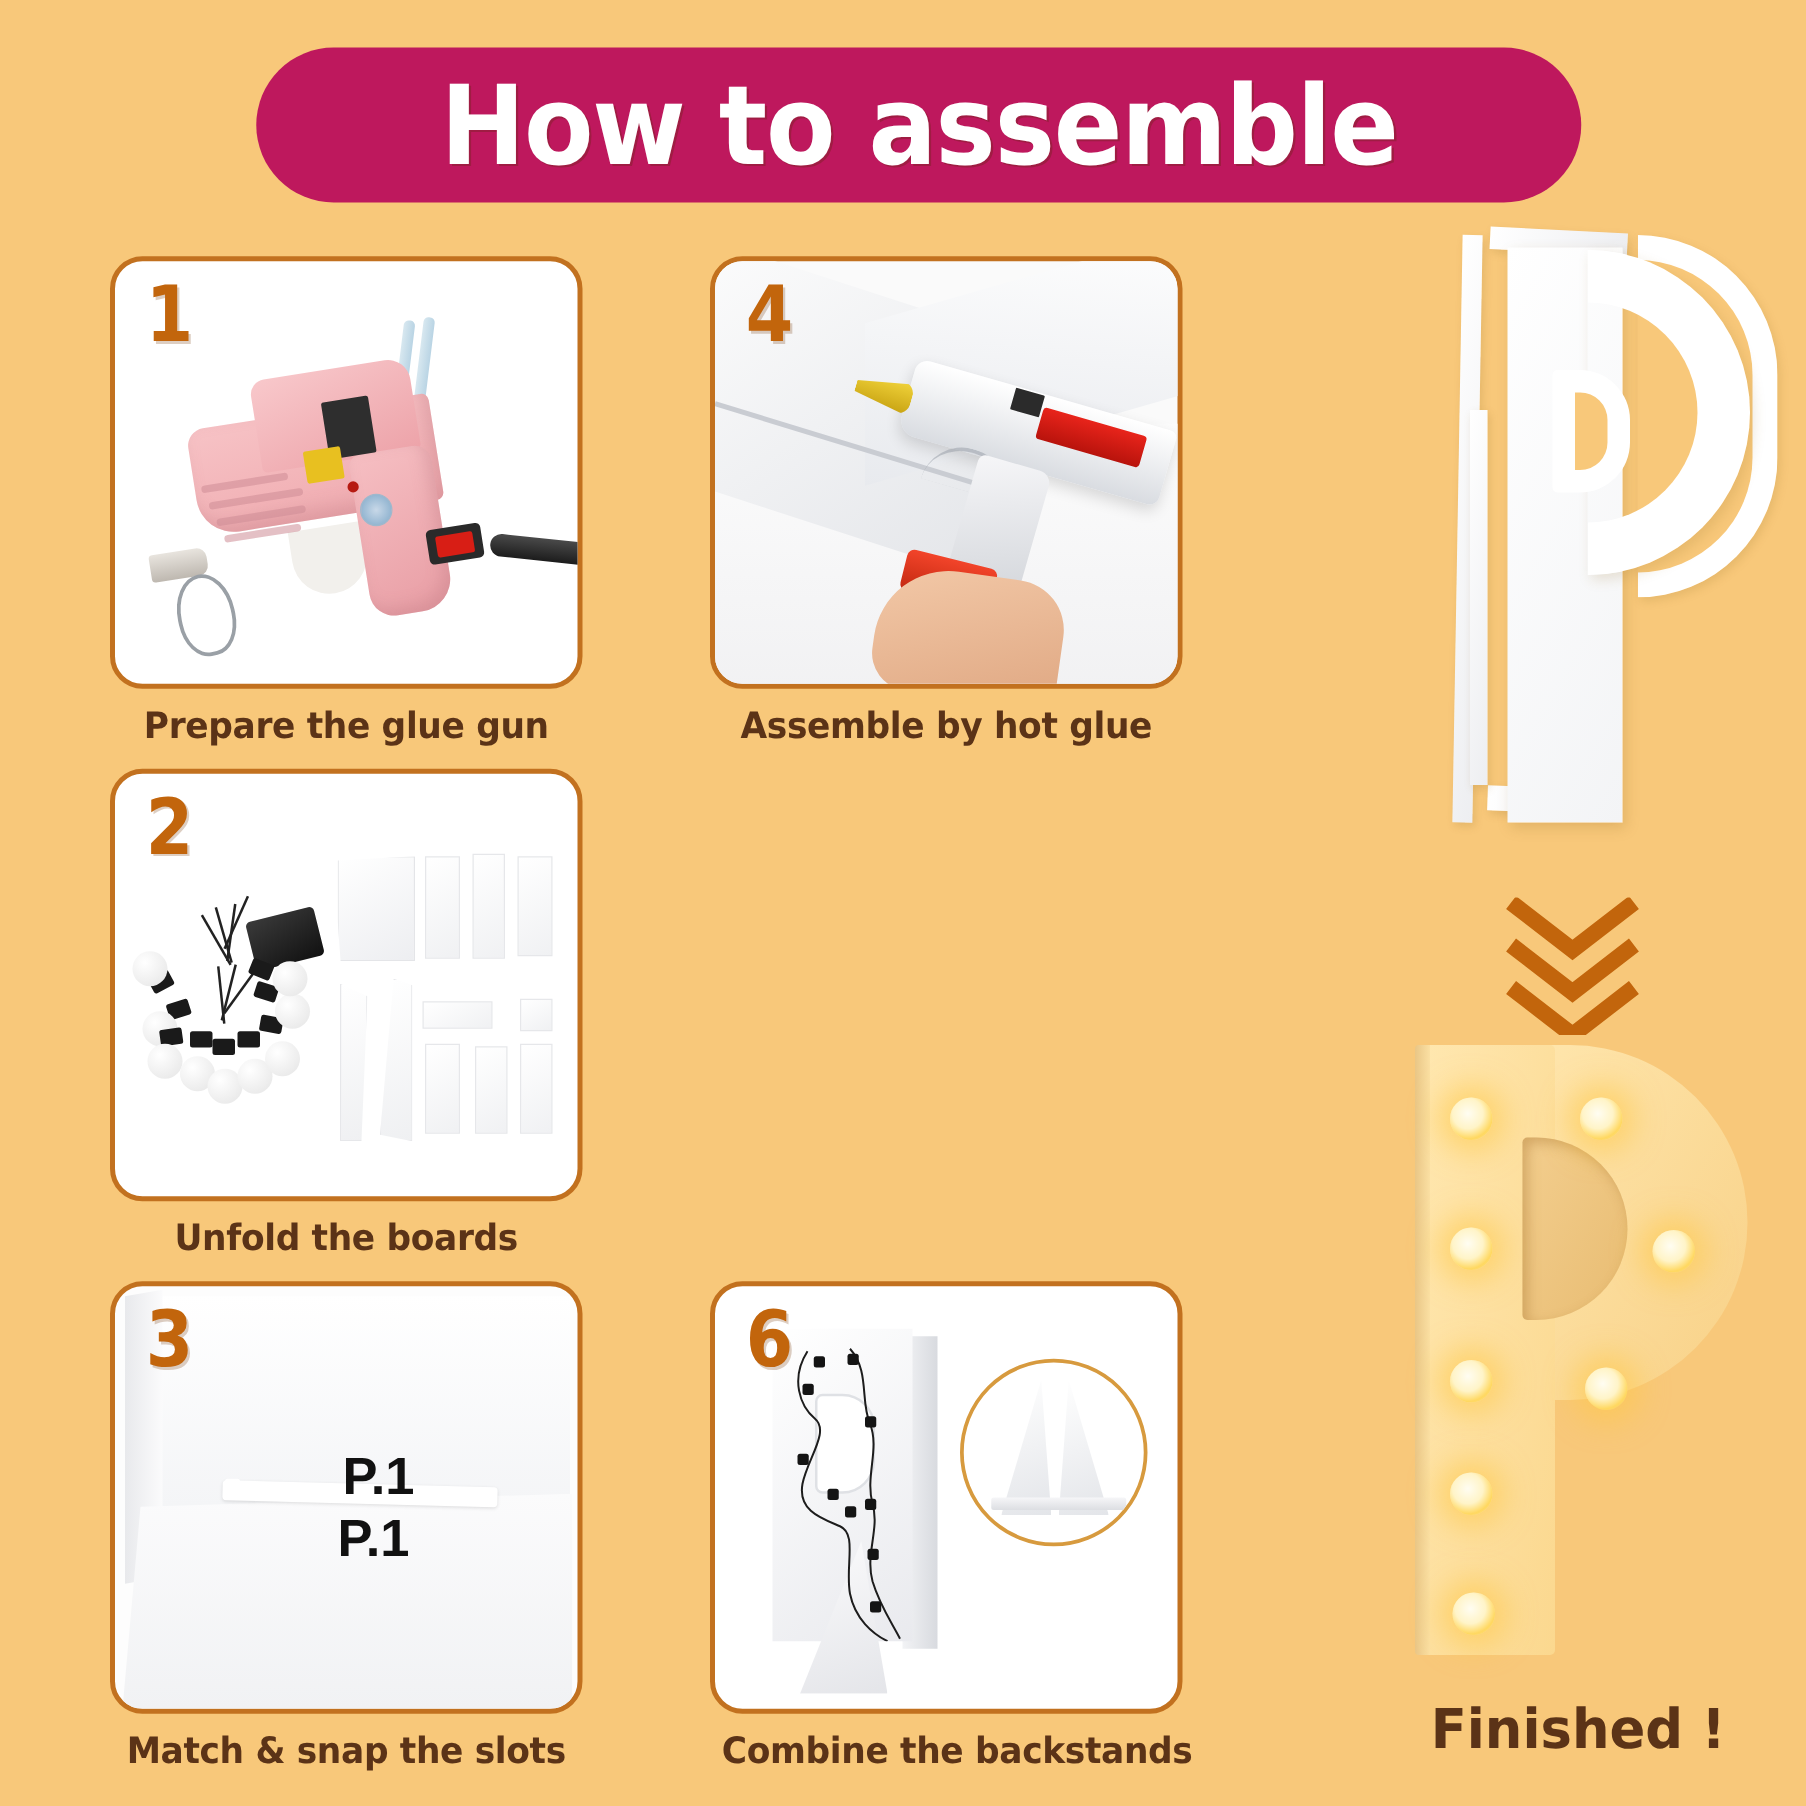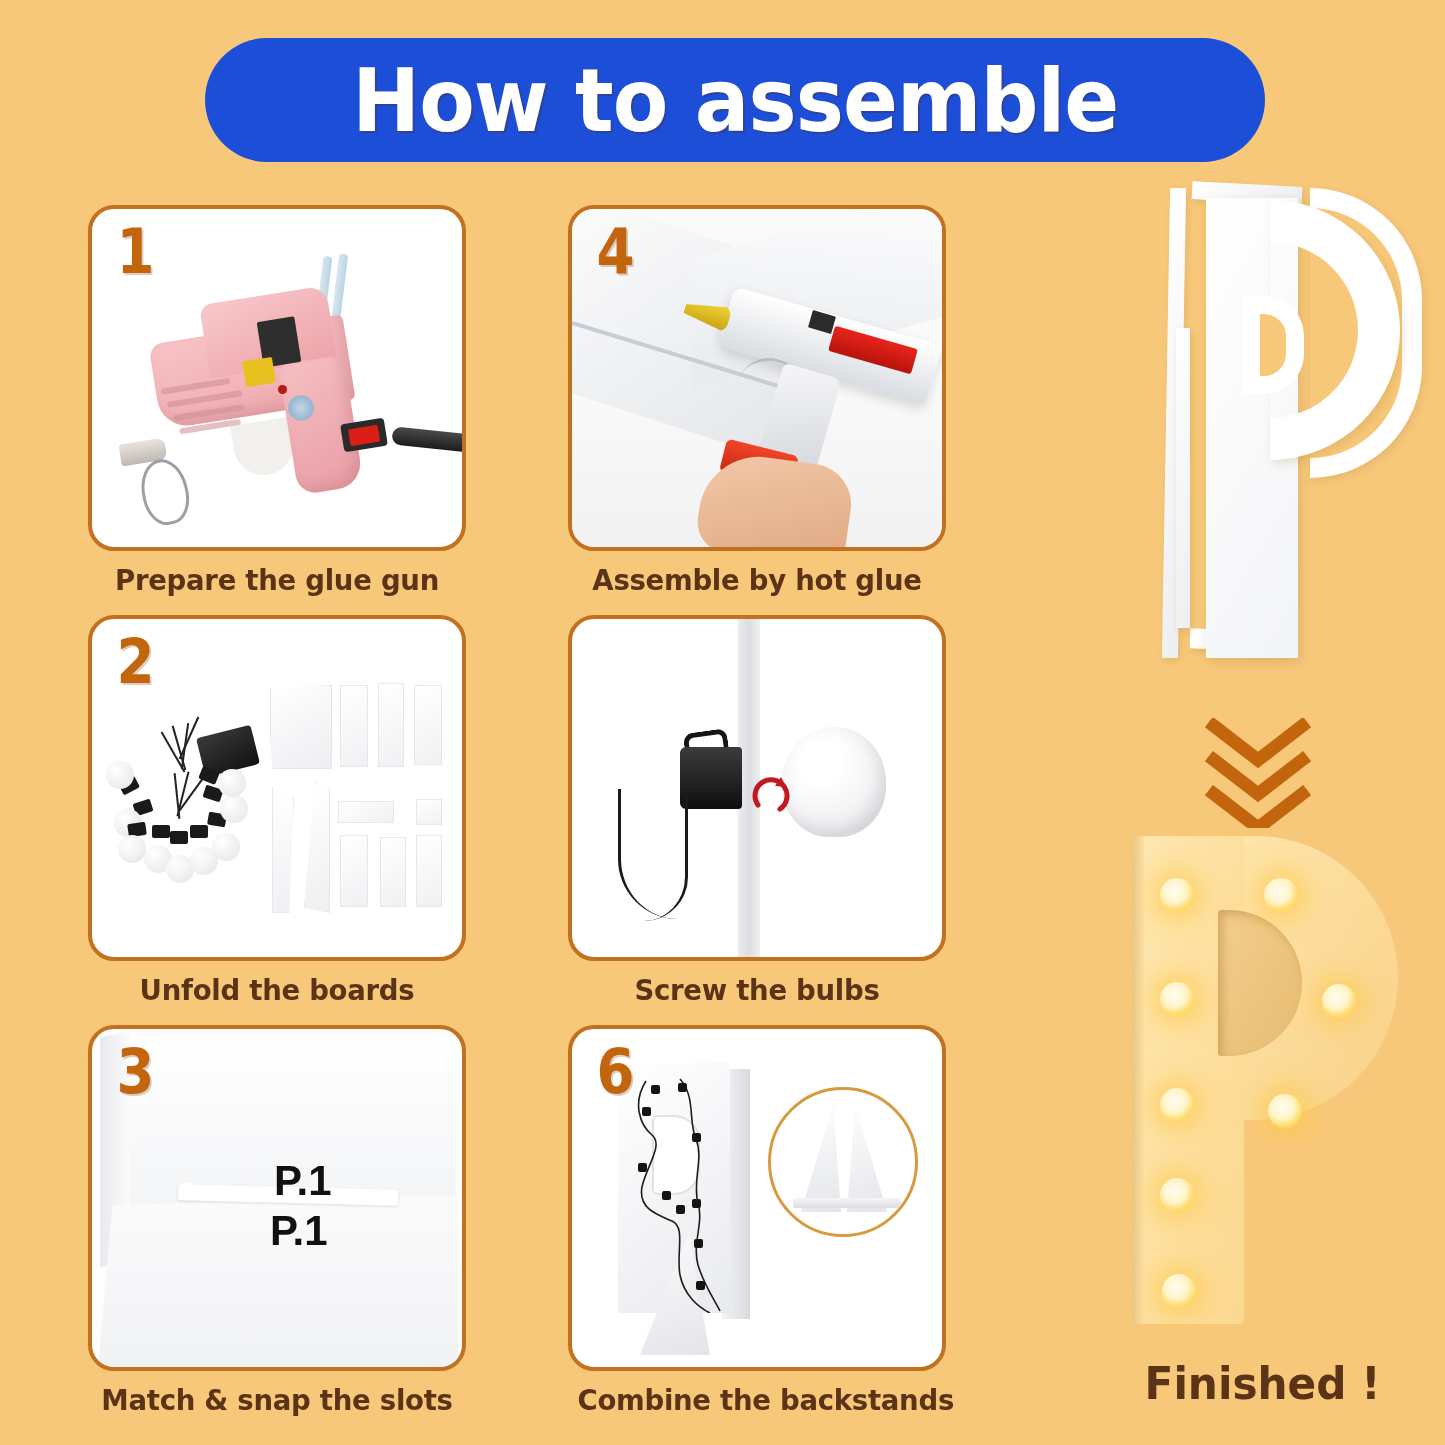--- a/index.html
+++ b/index.html
@@ -14,21 +14,21 @@
   }
 
   
   .title-wrap {
     position: absolute;
     left: 205px; top: 38px;
     width: 1060px; height: 124px;
   }
   .title-pill {
     width: 100%; height: 100%;
-    background: #1d4ed8;
+    background: #be185d;
     border-radius: 62px;
     display: flex;
     align-items: center;
     justify-content: center;
   }
   .title-text {
     color: #FFFFFF;
     font-size: 88px;
     font-weight: bold;
     letter-spacing: -1px;
@@ -679,38 +679,20 @@
         <div class="s4-cnlabel"></div>
         <div class="s4-redlabel"></div>
         <div class="s4-grip"></div>
         <div class="s4-trigger"></div>
         <div class="s4-thumb"></div>
       </div>
     </div>
     <div class="caption">Assemble by hot glue</div>
   </div>
 
-  <div class="cell col-b row-2">
-    <div class="card">
-      <div class="badge"></div>
-      <div class="scene">
-        <div class="s5-panel"></div>
-        <div class="s5-clip"></div>
-        <div class="s5-socket"></div>
-        <div class="s5-cordA"></div>
-        <div class="s5-cordB"></div>
-        <div class="s5-bulb"></div>
-        <svg class="s5-arrow" width="44" height="48" viewBox="0 0 44 48">
-          <path d="M8 34 A16 16 0 1 1 30 38" fill="none" stroke="#C2181E" stroke-width="5" stroke-linecap="round"></path>
-          <path d="M31 6 L36 16 L25 15 Z" fill="#C2181E"></path>
-        </svg>
-      </div>
-    </div>
-    <div class="caption">Screw the bulbs</div>
-  </div>
 
   <div class="cell col-b row-3">
     <div class="card">
       <div class="badge">6</div>
       <div class="scene">
         <div class="s6-letter">
           <div class="s6-side"></div>
           <div class="s6-face"></div>
           <div class="s6-counter"></div>
           <div class="s6-stand"></div>

